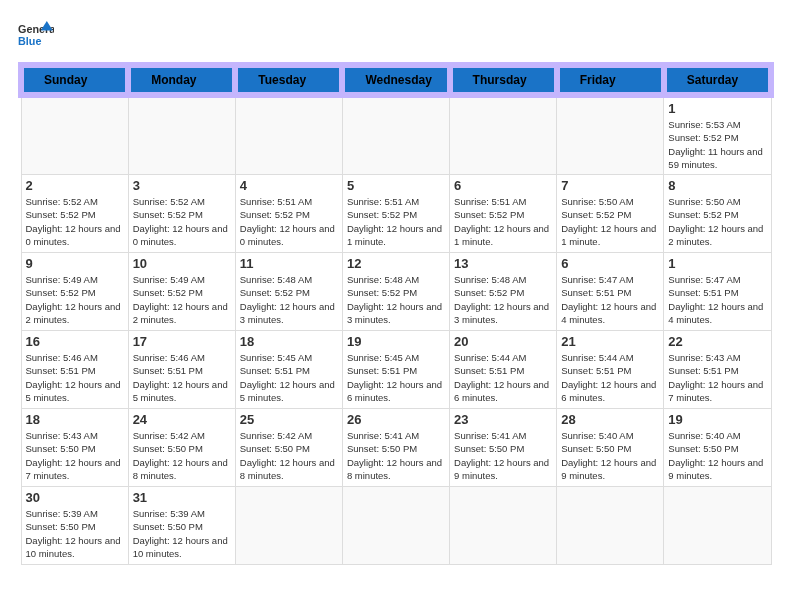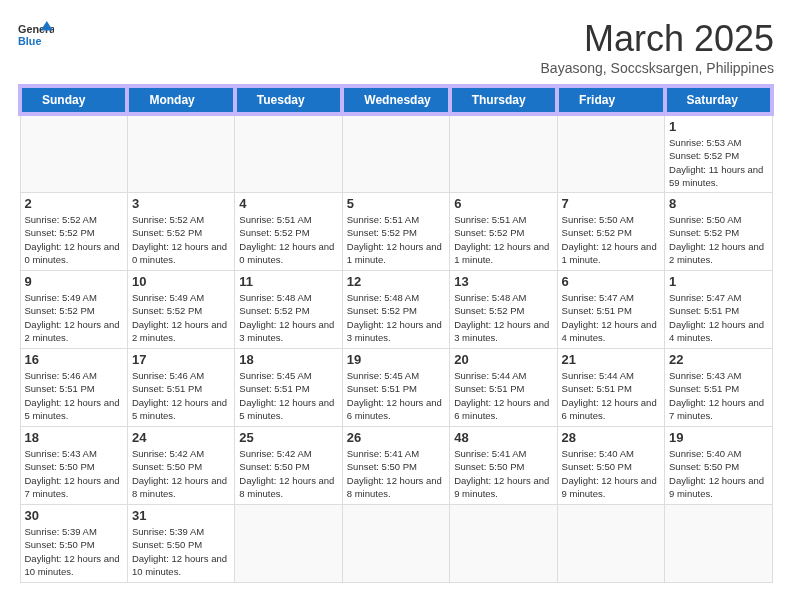--- a/index.html
+++ b/index.html
@@ -39,26 +39,26 @@
       font-size: 14px;
       color: #555;
     }
     .calendar {
       width: 100%;
       border-collapse: collapse;
       table-layout: fixed;
     }
     .calendar thead th {
       background: #1a73c7;
-      color: #ffffff;
+      color: #000000;
       font-size: 12px;
       font-weight: bold;
       padding: 5px 20px;
       text-align: left;
-      border: 4px solid #c4b5fd;
+      border: 6px solid #c4b5fd;
     }
     .calendar tbody td {
       border: 1px solid #ddd;
       vertical-align: top;
       padding: 3px 4px;
       background: white;
       width: calc(100%/7);
       height: 78px;
     }
     .calendar tbody td.empty {
@@ -81,24 +81,20 @@
 
 <div class="page">
   <div class="header">
     <div class="logo">
     <svg width="36" height="36" viewBox="0 0 60 50" xmlns="http://www.w3.org/2000/svg">
       <text x="0" y="20" font-size="18" font-weight="bold" fill="#333" font-family="Arial">General</text>
       <text x="0" y="40" font-size="18" font-weight="bold" fill="#1a73c7" font-family="Arial">Blue</text>
       <polygon points="48,0 58,16 38,16" fill="#1a73c7"></polygon>
     </svg>
   </div>
-    <div class="title-block">
-      <div class="month-title">March 2025</div>
-      <div class="location">Bayasong, Soccsksargen, Philippines</div>
-    </div>
   </div>
 
   <table class="calendar">
     <thead>
       <tr>
         <th>Sunday</th>
         <th>Monday</th>
         <th>Tuesday</th>
         <th>Wednesday</th>
         <th>Thursday</th>
@@ -220,21 +216,21 @@
           </td>
           <td>
             <div class="day-number">25</div>
             <div class="day-info">Sunrise: 5:42 AM<br>Sunset: 5:50 PM<br>Daylight: 12 hours and 8 minutes.</div>
           </td>
           <td>
             <div class="day-number">26</div>
             <div class="day-info">Sunrise: 5:41 AM<br>Sunset: 5:50 PM<br>Daylight: 12 hours and 8 minutes.</div>
           </td>
           <td>
-            <div class="day-number">48</div>
+            <div class="day-number">23</div>
             <div class="day-info">Sunrise: 5:41 AM<br>Sunset: 5:50 PM<br>Daylight: 12 hours and 9 minutes.</div>
           </td>
           <td>
             <div class="day-number">28</div>
             <div class="day-info">Sunrise: 5:40 AM<br>Sunset: 5:50 PM<br>Daylight: 12 hours and 9 minutes.</div>
           </td>
           <td>
             <div class="day-number">19</div>
             <div class="day-info">Sunrise: 5:40 AM<br>Sunset: 5:50 PM<br>Daylight: 12 hours and 9 minutes.</div>
           </td>

